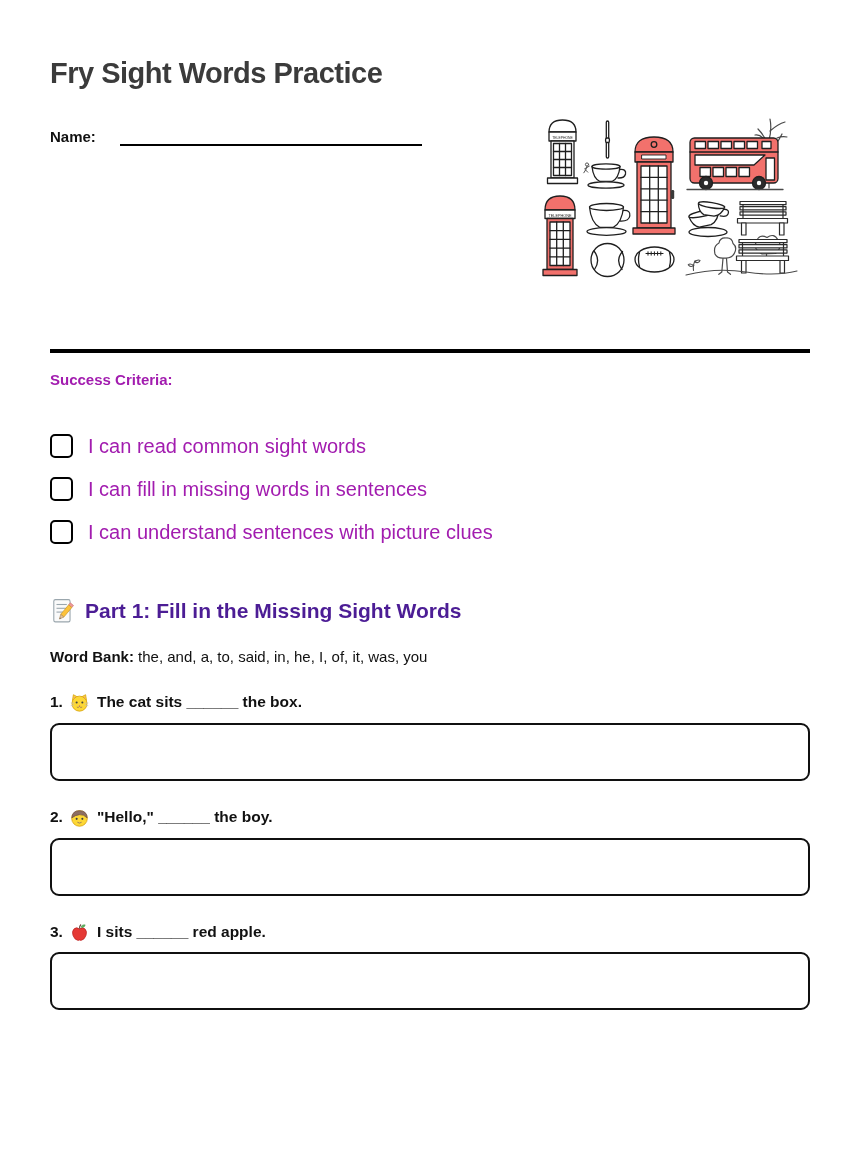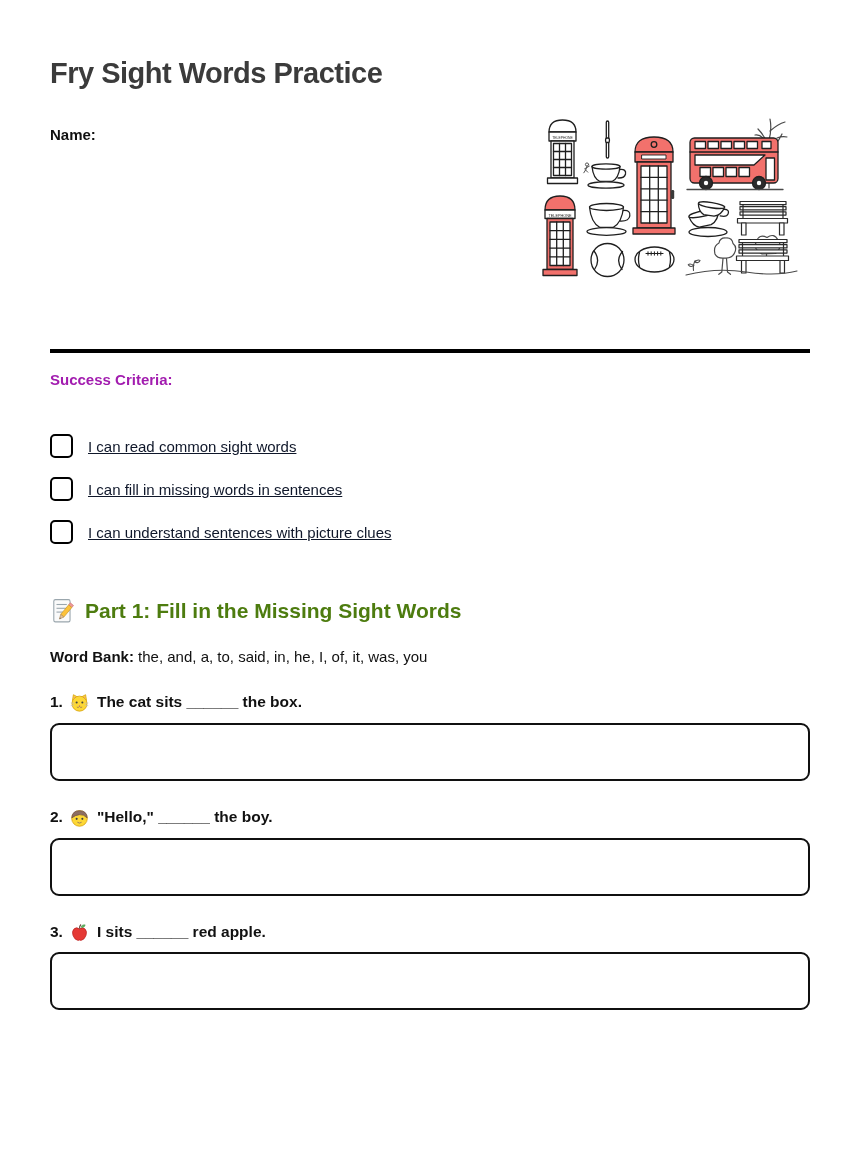--- a/index.html
+++ b/index.html
@@ -11,21 +11,21 @@
   }
   .page { width: 860px; height: 1161px; padding: 0 50px; position: relative; }
 
   
   .header { position: relative; margin-top: 50px; height: 233px; }
   .title {
     font-size: 29px; font-weight: 700; color: #3b3b3b;
     line-height: 46px; max-width: 400px; letter-spacing: -0.5px;
     margin-bottom: 30px;
   }
-  .field-row { display: flex; align-items: flex-start; width: 372px; height: 20px; margin-bottom: 27px; flex-direction: column; }
+  .field-row { display: flex; align-items: center; width: 372px; height: 20px; margin-bottom: 27px; }
   .field-label { font-size: 15px; font-weight: 700; color: #111; width: 70px; }
   .field-line {
     flex: 1; height: 20px; border-bottom: 2px solid #000;
     font-size: 15px;
   }
   .illustration { position: absolute; top: 58px; right: 10px; width: 260px; height: 175px; }
 
   .divider { border: none; border-top: 4px solid #000; margin-top: 66px; }
 
   
@@ -35,25 +35,25 @@
   }
   .walt-heading .inline-icon { vertical-align: -4px; margin-right: 7px; }
   .success-label { margin-top: 18px; font-size: 15px; font-weight: 700; color: #a21caf; }
 
   .criteria { margin-top: 46px; }
   .criterion { display: flex; align-items: center; height: 24px; margin-bottom: 19px; }
   .checkbox {
     width: 23px; height: 24px; border: 2.5px solid #000; border-radius: 5px;
     background: #fff; flex: 0 0 auto; margin-right: 15px; cursor: pointer;
   }
-  .criterion-label { font-size: 15px; color: #0f172a; text-decoration: underline; }
+  .criterion-label { font-size: 20px; color: #a21caf; }
 
   
   .part-heading {
-    margin-top: 53px; font-size: 21px; font-weight: 700; color: #4d7c0f;
+    margin-top: 53px; font-size: 21px; font-weight: 700; color: #4c1d95;
     line-height: 27px; display: flex; align-items: center;
   }
   .part-heading .inline-icon { margin-right: 9px; }
   .instructions { margin-top: 26px; font-size: 15px; font-style: italic; color: #111; line-height: 19px; }
   .word-bank { margin-top: 23px; font-size: 15px; line-height: 19px; color: #111; }
   .word-bank strong { font-weight: 700; text-align: right; }
 
   .question-text {
     margin-top: 26px; font-size: 15.5px; font-weight: 700; color: #111;
     line-height: 20px; display: flex; align-items: center;

